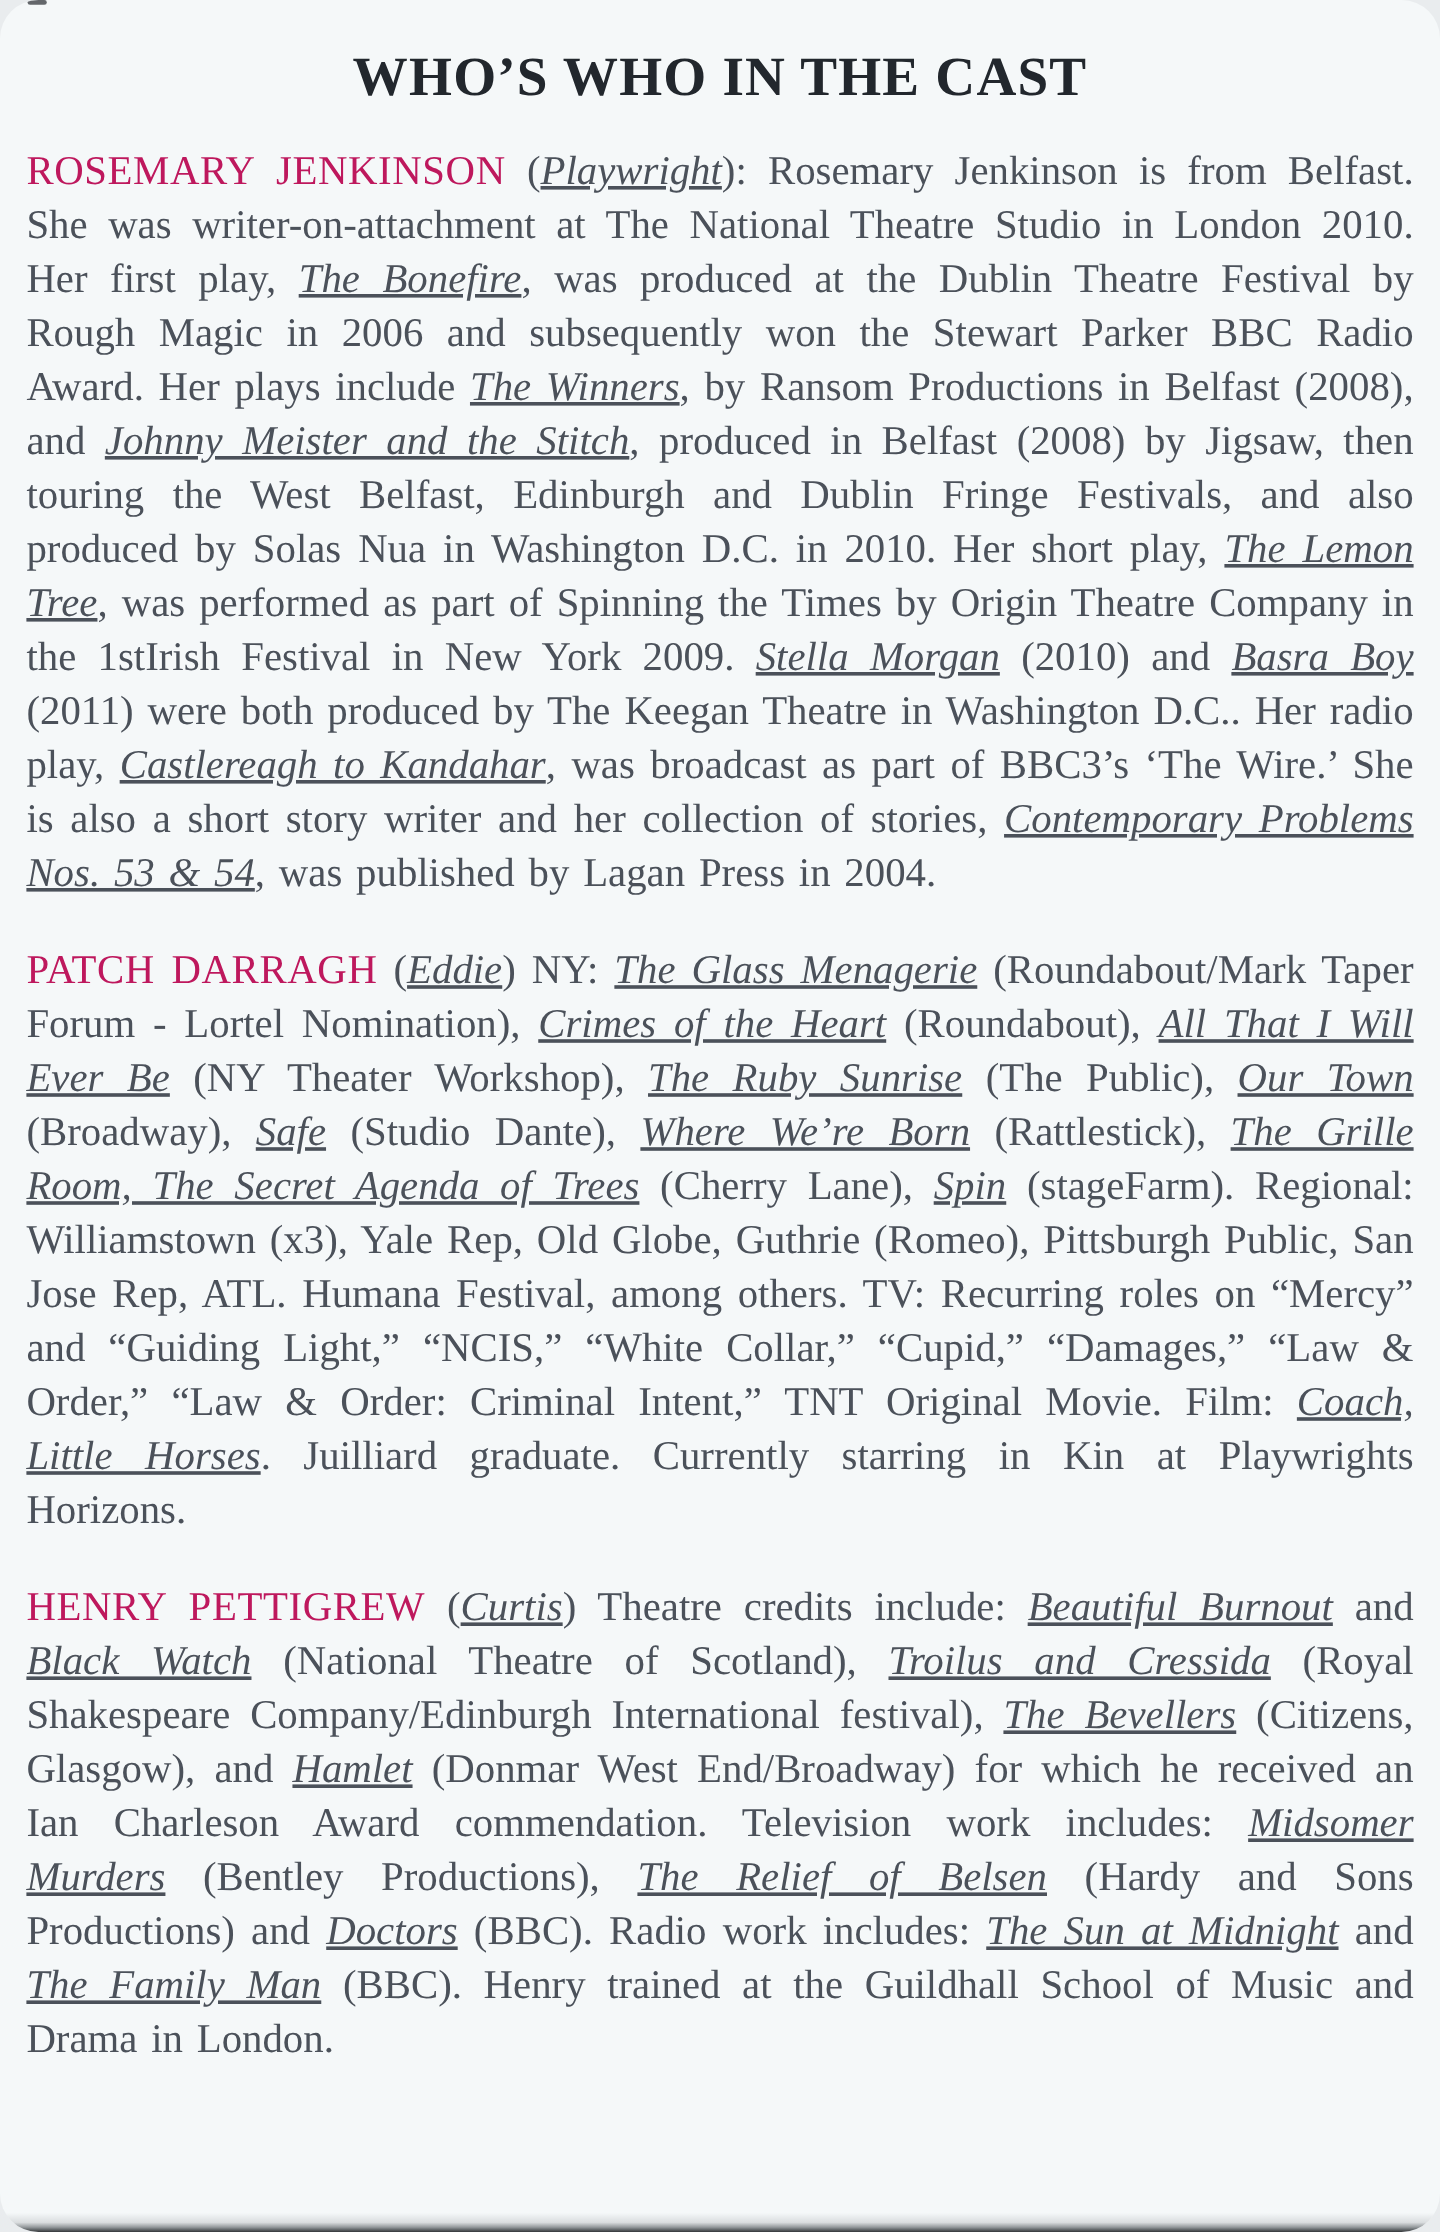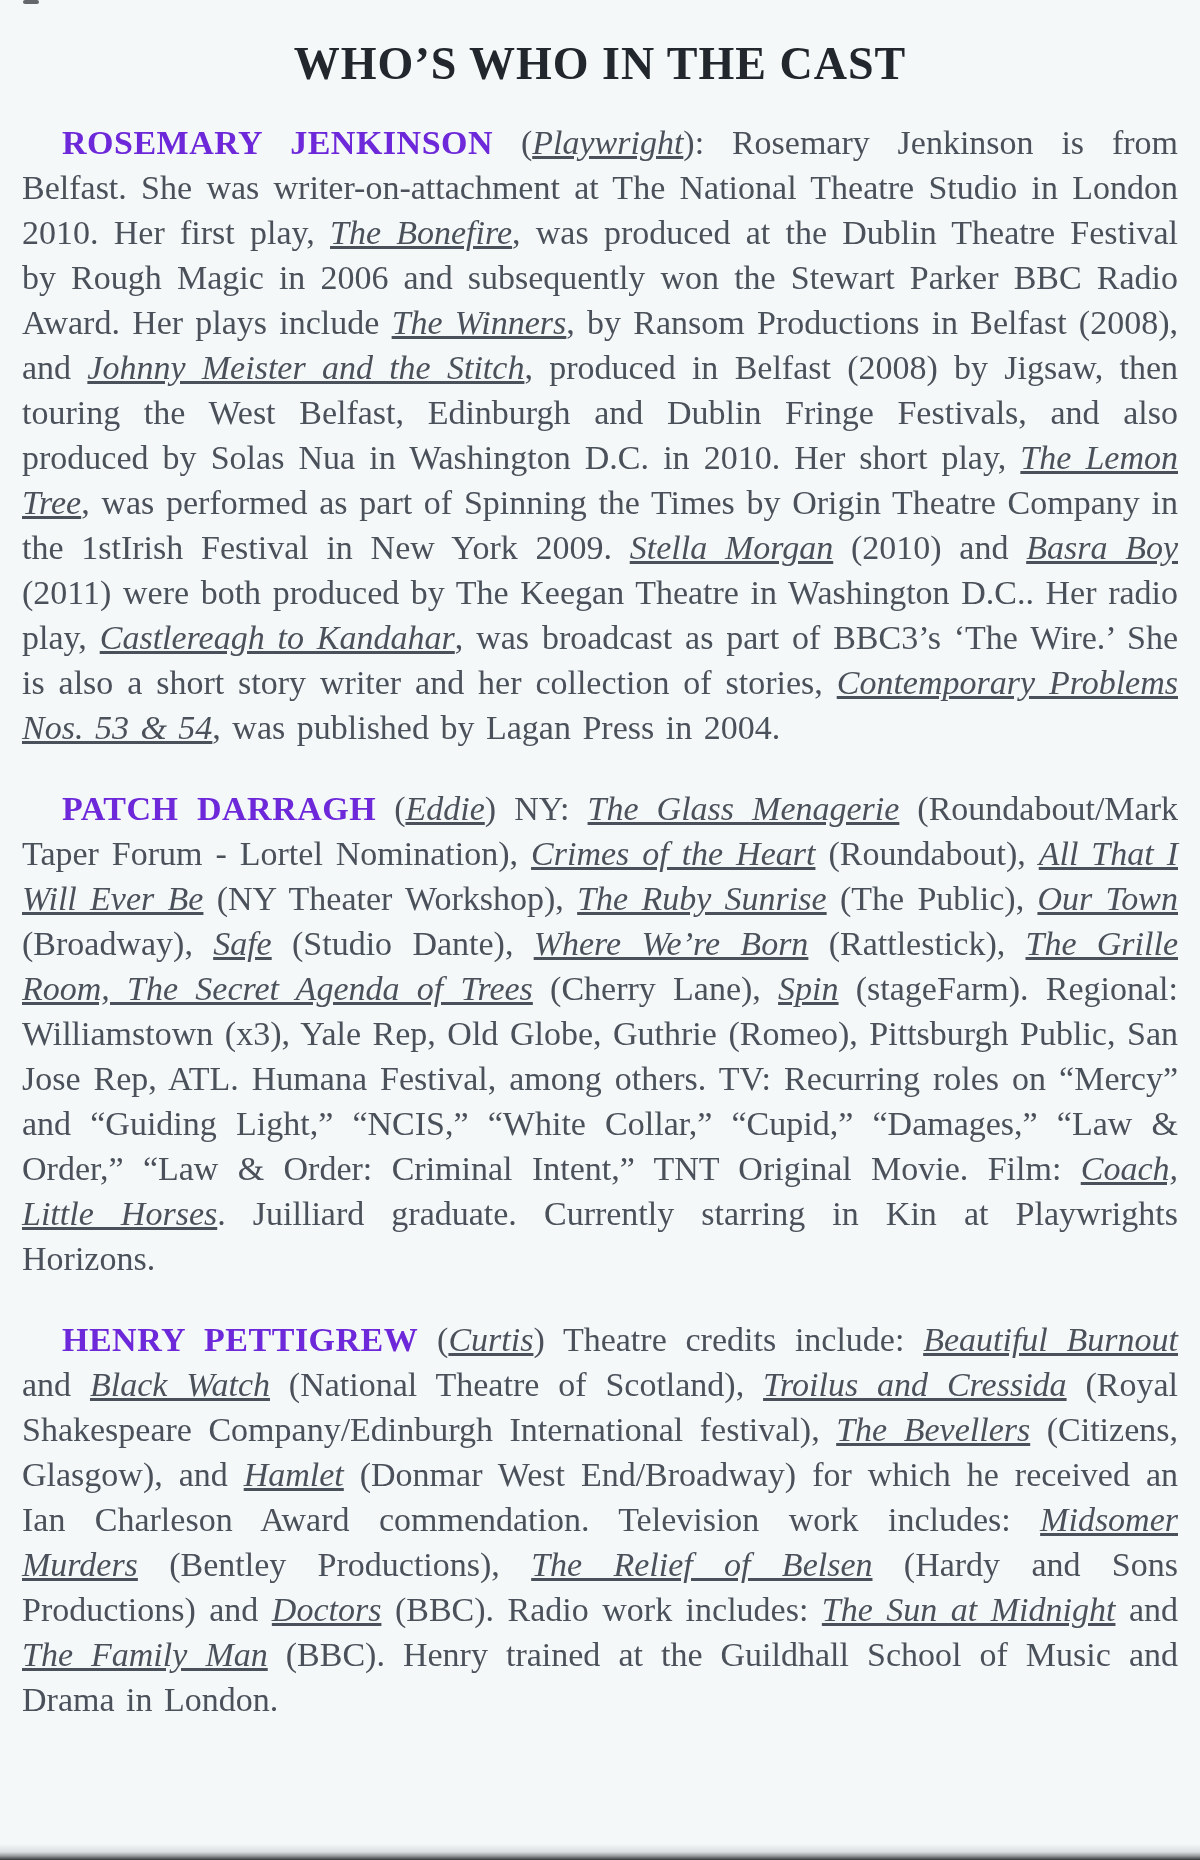--- a/index.html
+++ b/index.html
@@ -8,20 +8,21 @@
     background: #e9ecee;
   }
   .page {
     position: relative;
     width: 1200px;
     height: 1860px;
     margin: 0 auto;
     background: #f5f8f9;
     overflow: hidden;
     font-family: "Liberation Serif", serif;
+    border-radius: 32px;
   }
   .page-title {
     margin: 40px 0 32px 0;
     text-align: center;
     font-size: 46px;
     line-height: 48px;
     font-weight: bold;
     letter-spacing: 1px;
     color: #22272d;
   }
@@ -30,24 +31,23 @@
   }
   p.bio {
     margin: 0 0 36px 0;
     font-size: 34px;
     line-height: 45px;
     color: #4b515a;
     text-align: justify;
     word-spacing: 3px;
   }
   p.bio span.b {
-    font-weight: bold;
-    color: #6d28d9;
+    font-weight: normal;
+    color: #be185d;
     letter-spacing: 0.5px;
-    margin-left: 40px;
   }
   p.bio span.i {
     font-style: italic;
     text-decoration: underline;
   }
   .corner-mark {
     position: absolute;
     top: 0;
     left: 23px;
     width: 16px;

